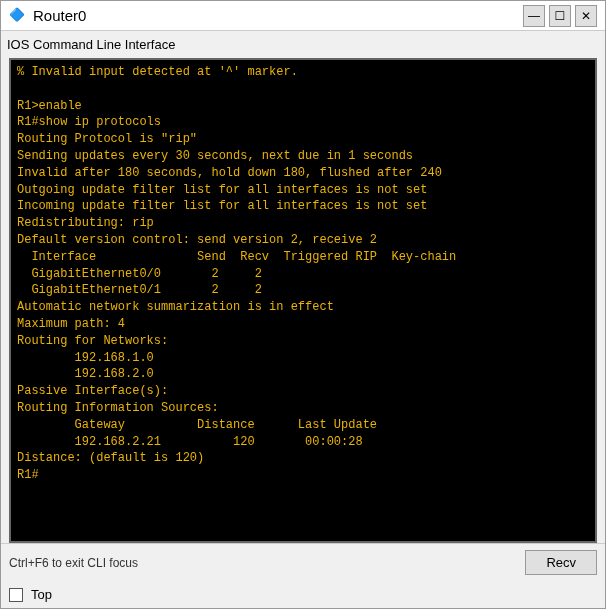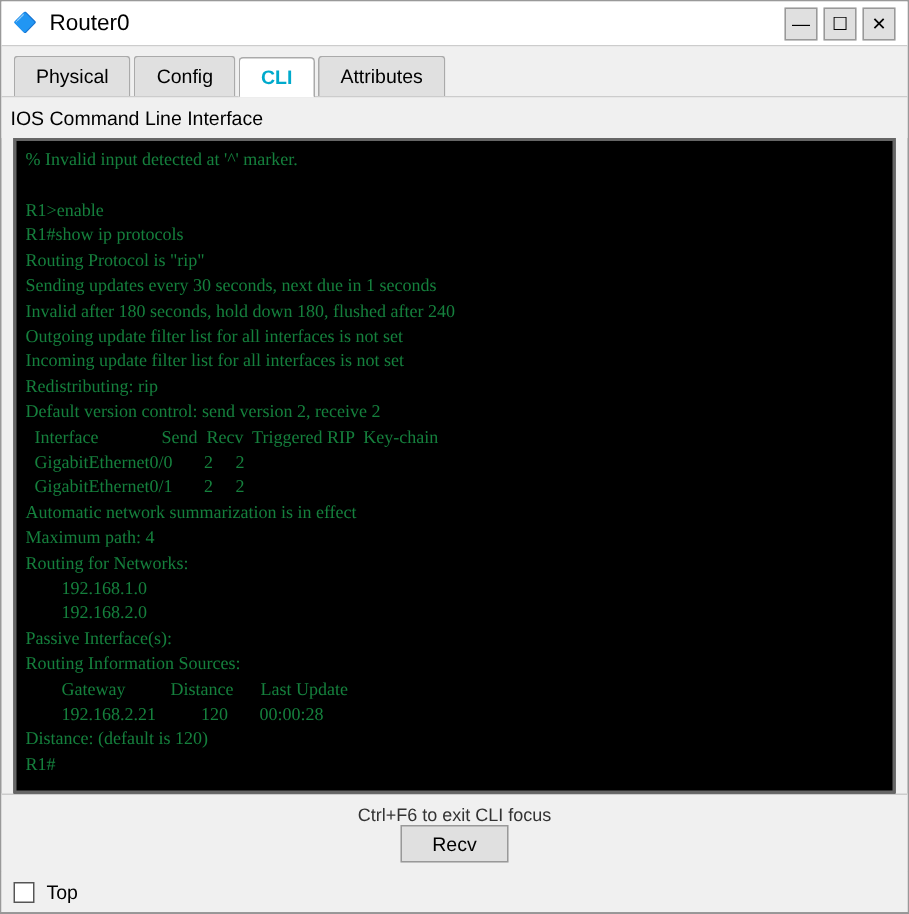--- a/index.html
+++ b/index.html
@@ -108,34 +108,33 @@
       width: 14px;
     }
     .cli-scrollable::-webkit-scrollbar-track {
       background: #e0e0e0;
     }
     .cli-scrollable::-webkit-scrollbar-thumb {
       background: #aaa;
       border: 1px solid #888;
     }
     .cli-text {
-      font-family: Liberation Serif, serif;
+      font-family: Liberation Mono, monospace;
       font-size: 12px;
-      color: #15803d;
+      color: #eab308;
       white-space: pre;
       line-height: 1.4;
     }
     .bottom-bar {
       display: flex;
       align-items: center;
       padding: 6px 8px;
       background: #f0f0f0;
       border-top: 1px solid #ccc;
       justify-content: space-between;
-      flex-direction: column;
     }
     .bottom-left {
       font-size: 12px;
       color: #333;
     }
     .bottom-right {
       display: flex;
       gap: 6px;
     }
     .action-btn {
@@ -178,26 +177,20 @@
       <span class="title-bar-icon">🔷</span>
       <span class="title-bar-title">Router0</span>
     </div>
     <div class="title-bar-controls">
       <button class="title-btn">—</button>
       <button class="title-btn">☐</button>
       <button class="title-btn">✕</button>
     </div>
   </div>
 
-  <div class="tab-bar">
-    <div class="tab">Physical</div>
-    <div class="tab">Config</div>
-    <div class="tab active">CLI</div>
-    <div class="tab">Attributes</div>
-  </div>
 
   <div class="section-title">IOS Command Line Interface</div>
 
   <div class="cli-container">
     <div class="cli-scrollable">
       <div class="cli-text">% Invalid input detected at '^' marker.
 
 R1&gt;enable
 R1#show ip protocols
 Routing Protocol is "rip"

